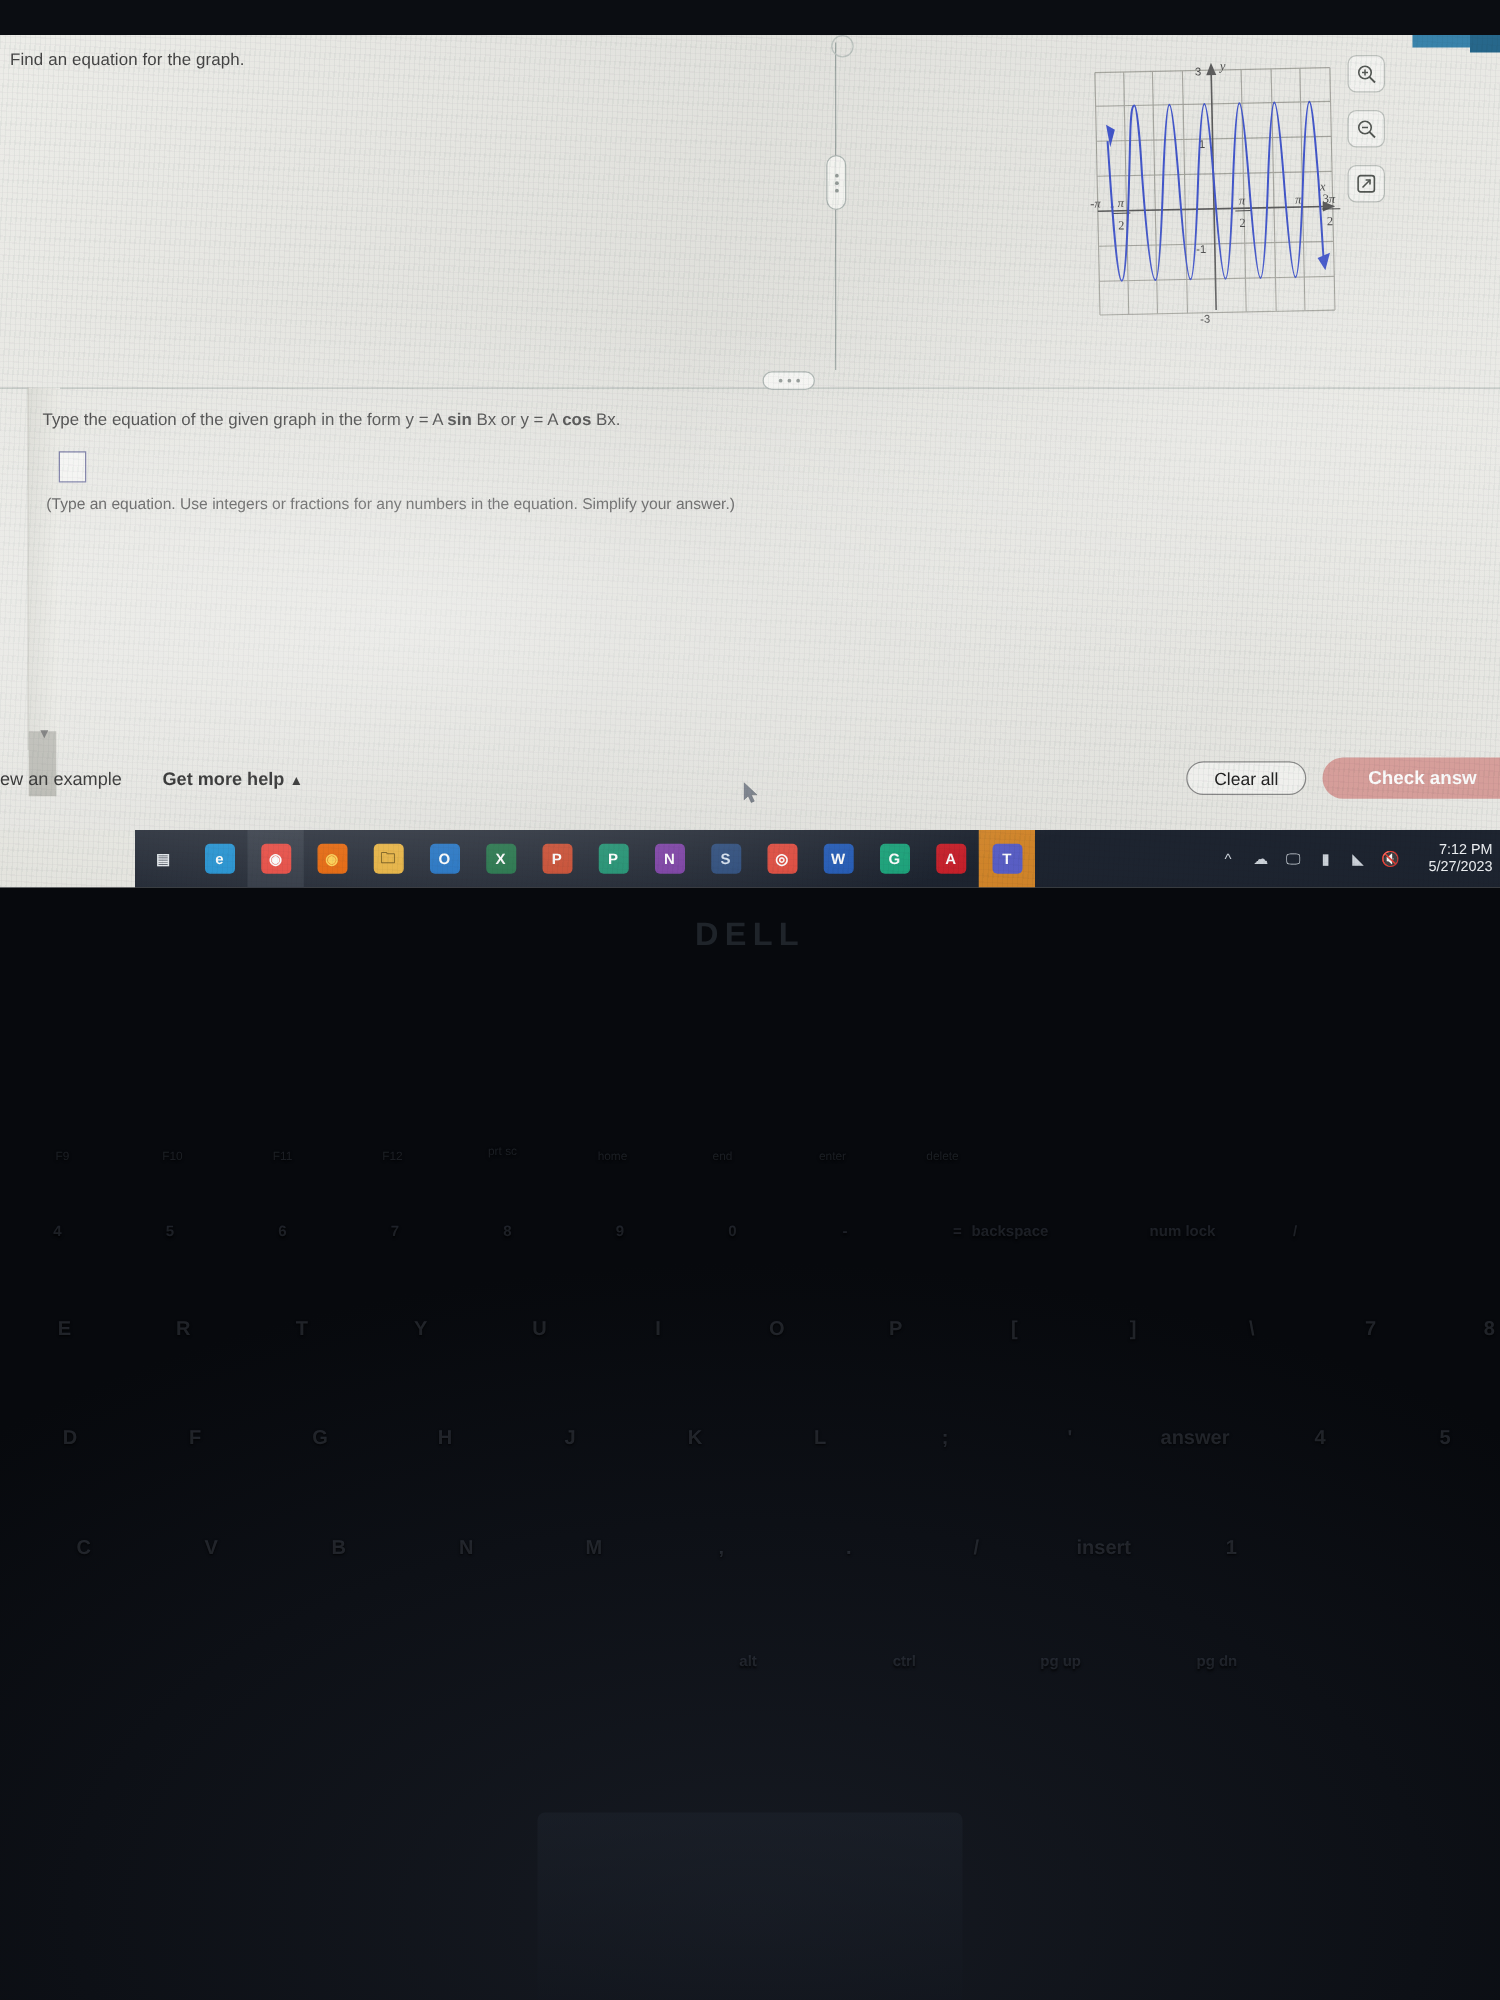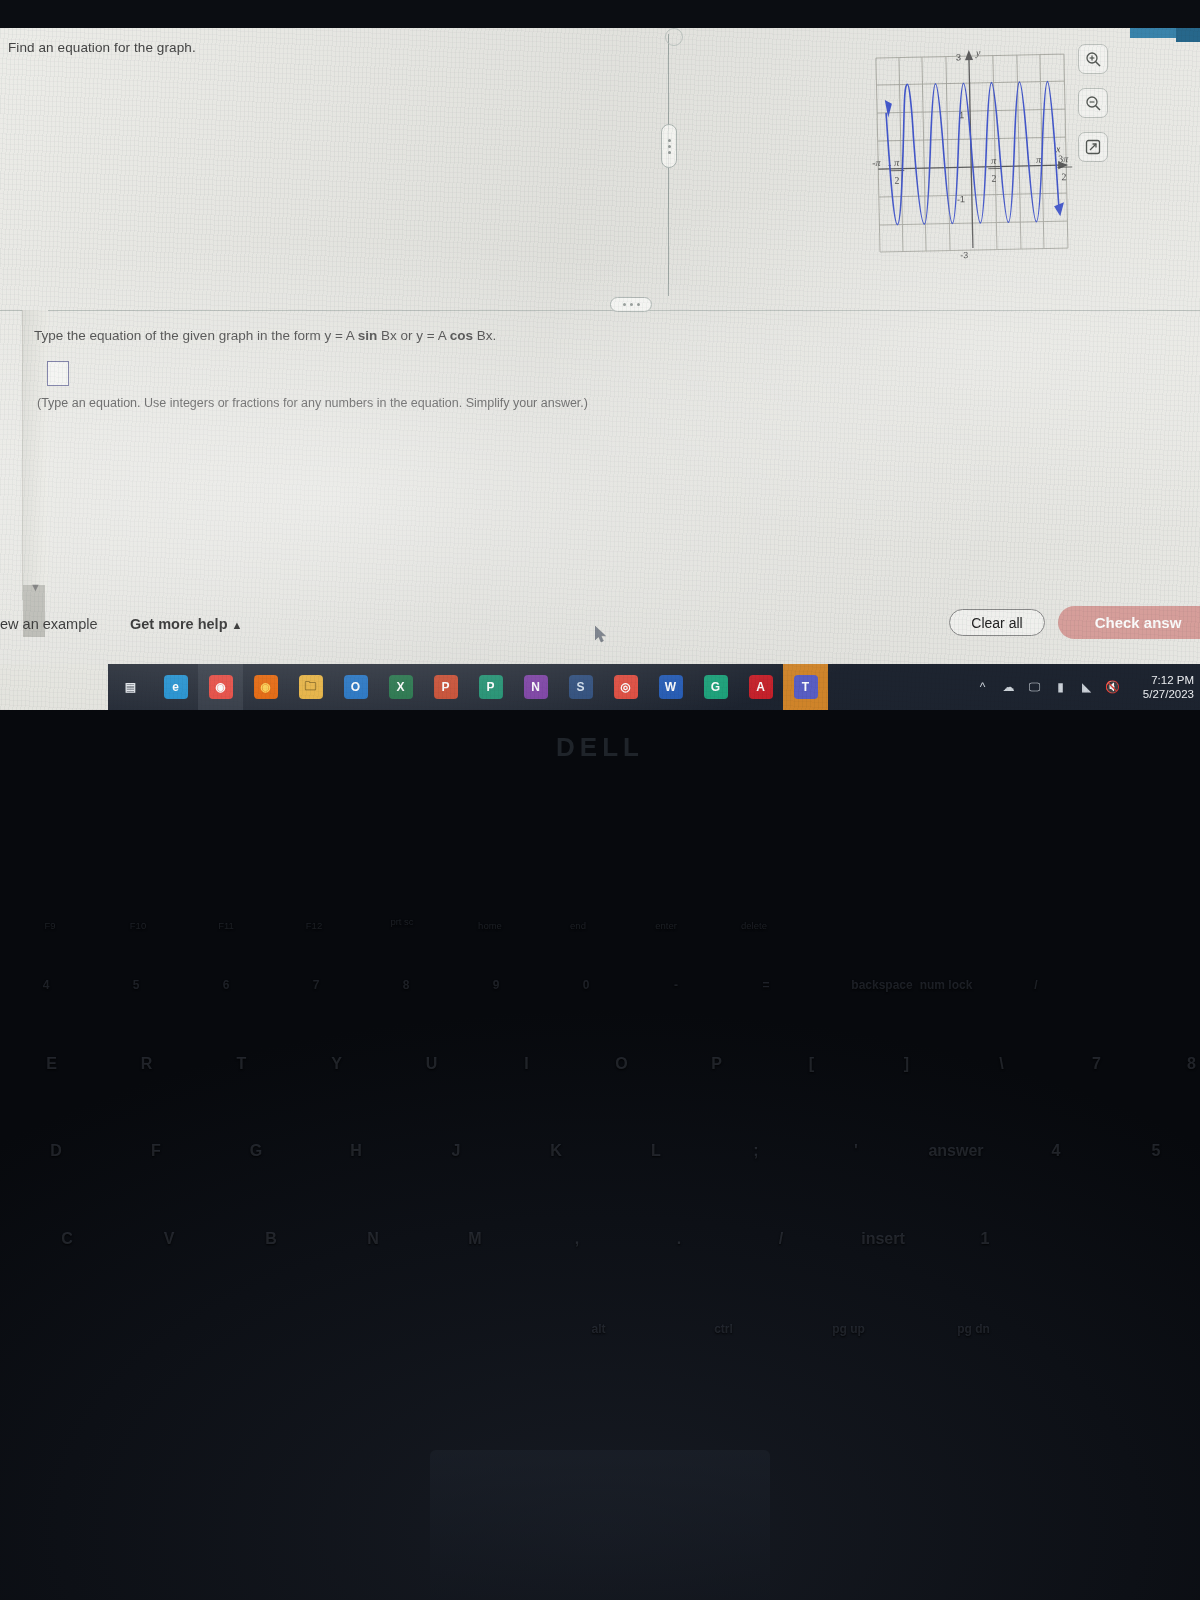--- a/index.html
+++ b/index.html
@@ -373,21 +373,21 @@
         <div class="key small" style="position: absolute; left: 714px; top: 210px; width: 80px;">delete</div>
         <div class="key mid" style="position: absolute; left: 5px; top: 268px; width: 82px;">4</div>
         <div class="key mid" style="position: absolute; left: 95px; top: 268px; width: 82px;">5</div>
         <div class="key mid" style="position: absolute; left: 185px; top: 268px; width: 82px;">6</div>
         <div class="key mid" style="position: absolute; left: 275px; top: 268px; width: 82px;">7</div>
         <div class="key mid" style="position: absolute; left: 365px; top: 268px; width: 82px;">8</div>
         <div class="key mid" style="position: absolute; left: 455px; top: 268px; width: 82px;">9</div>
         <div class="key mid" style="position: absolute; left: 545px; top: 268px; width: 82px;">0</div>
         <div class="key mid" style="position: absolute; left: 635px; top: 268px; width: 82px;">-</div>
         <div class="key mid" style="position: absolute; left: 725px; top: 268px; width: 82px;">=</div>
-        <div class="key mid" style="position: absolute; left: 841px; top: 268px; width: 82px;">backspace</div>
+        <div class="key mid" style="position: absolute; left: 767px; top: 268px; width: 82px;">backspace</div>
         <div class="key mid" style="position: absolute; left: 905px; top: 268px; width: 82px;">num lock</div>
         <div class="key mid" style="position: absolute; left: 995px; top: 268px; width: 82px;">/</div>
         <div class="key " style="position: absolute; left: 8px; top: 345px; width: 87px;">E</div>
         <div class="key " style="position: absolute; left: 103px; top: 345px; width: 87px;">R</div>
         <div class="key " style="position: absolute; left: 198px; top: 345px; width: 87px;">T</div>
         <div class="key " style="position: absolute; left: 293px; top: 345px; width: 87px;">Y</div>
         <div class="key " style="position: absolute; left: 388px; top: 345px; width: 87px;">U</div>
         <div class="key " style="position: absolute; left: 483px; top: 345px; width: 87px;">I</div>
         <div class="key " style="position: absolute; left: 578px; top: 345px; width: 87px;">O</div>
         <div class="key " style="position: absolute; left: 673px; top: 345px; width: 87px;">P</div>

